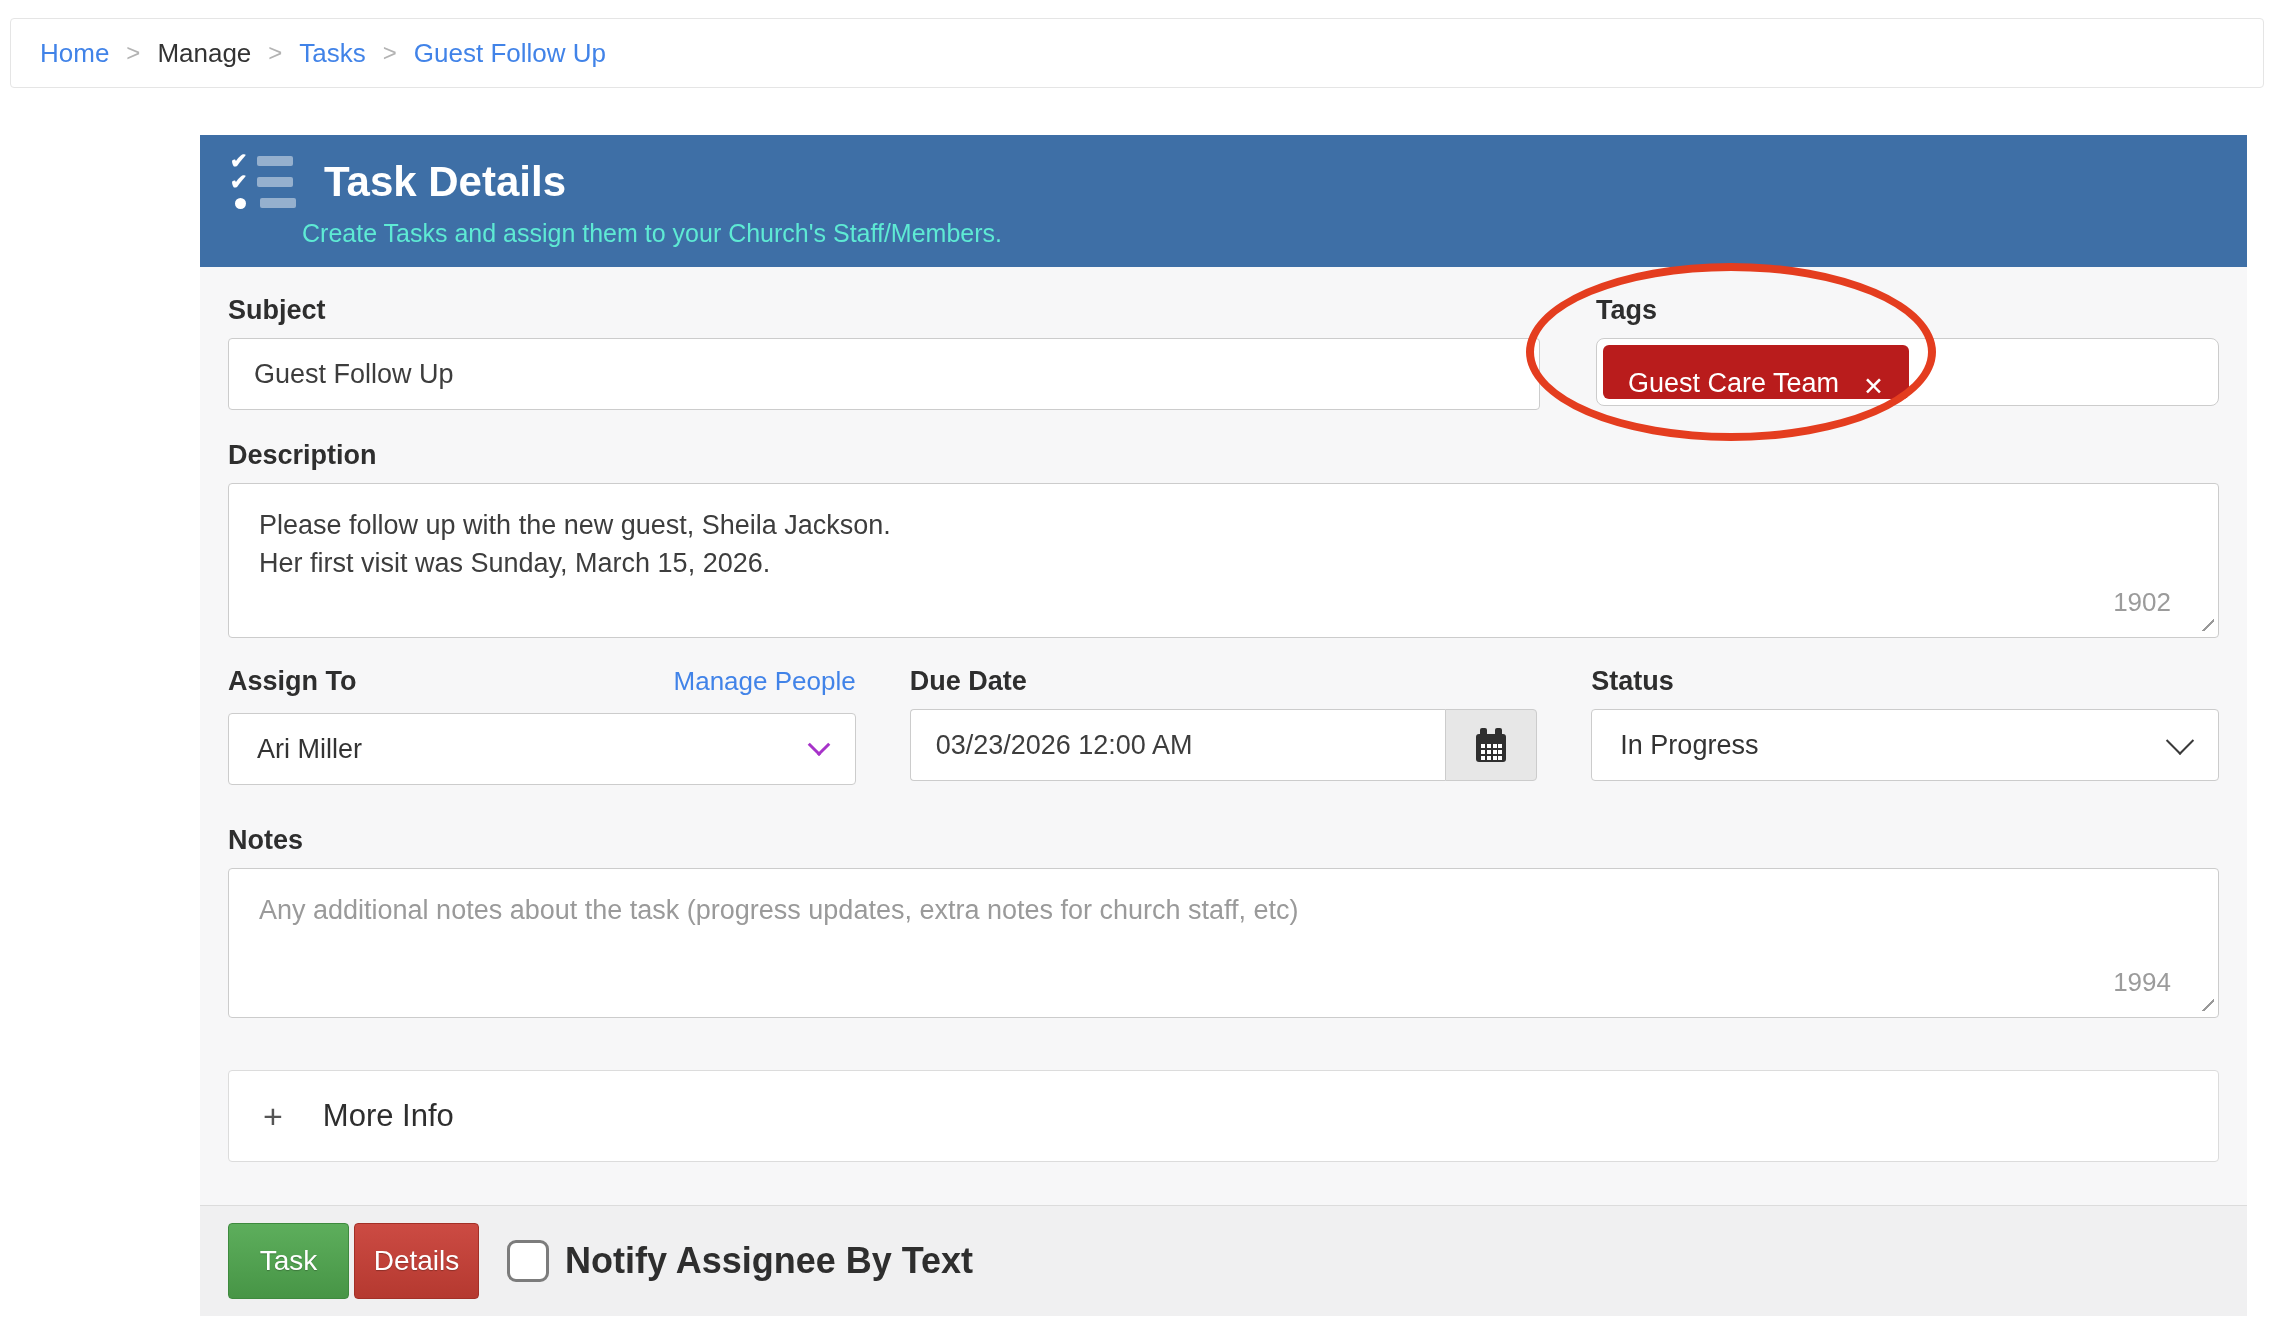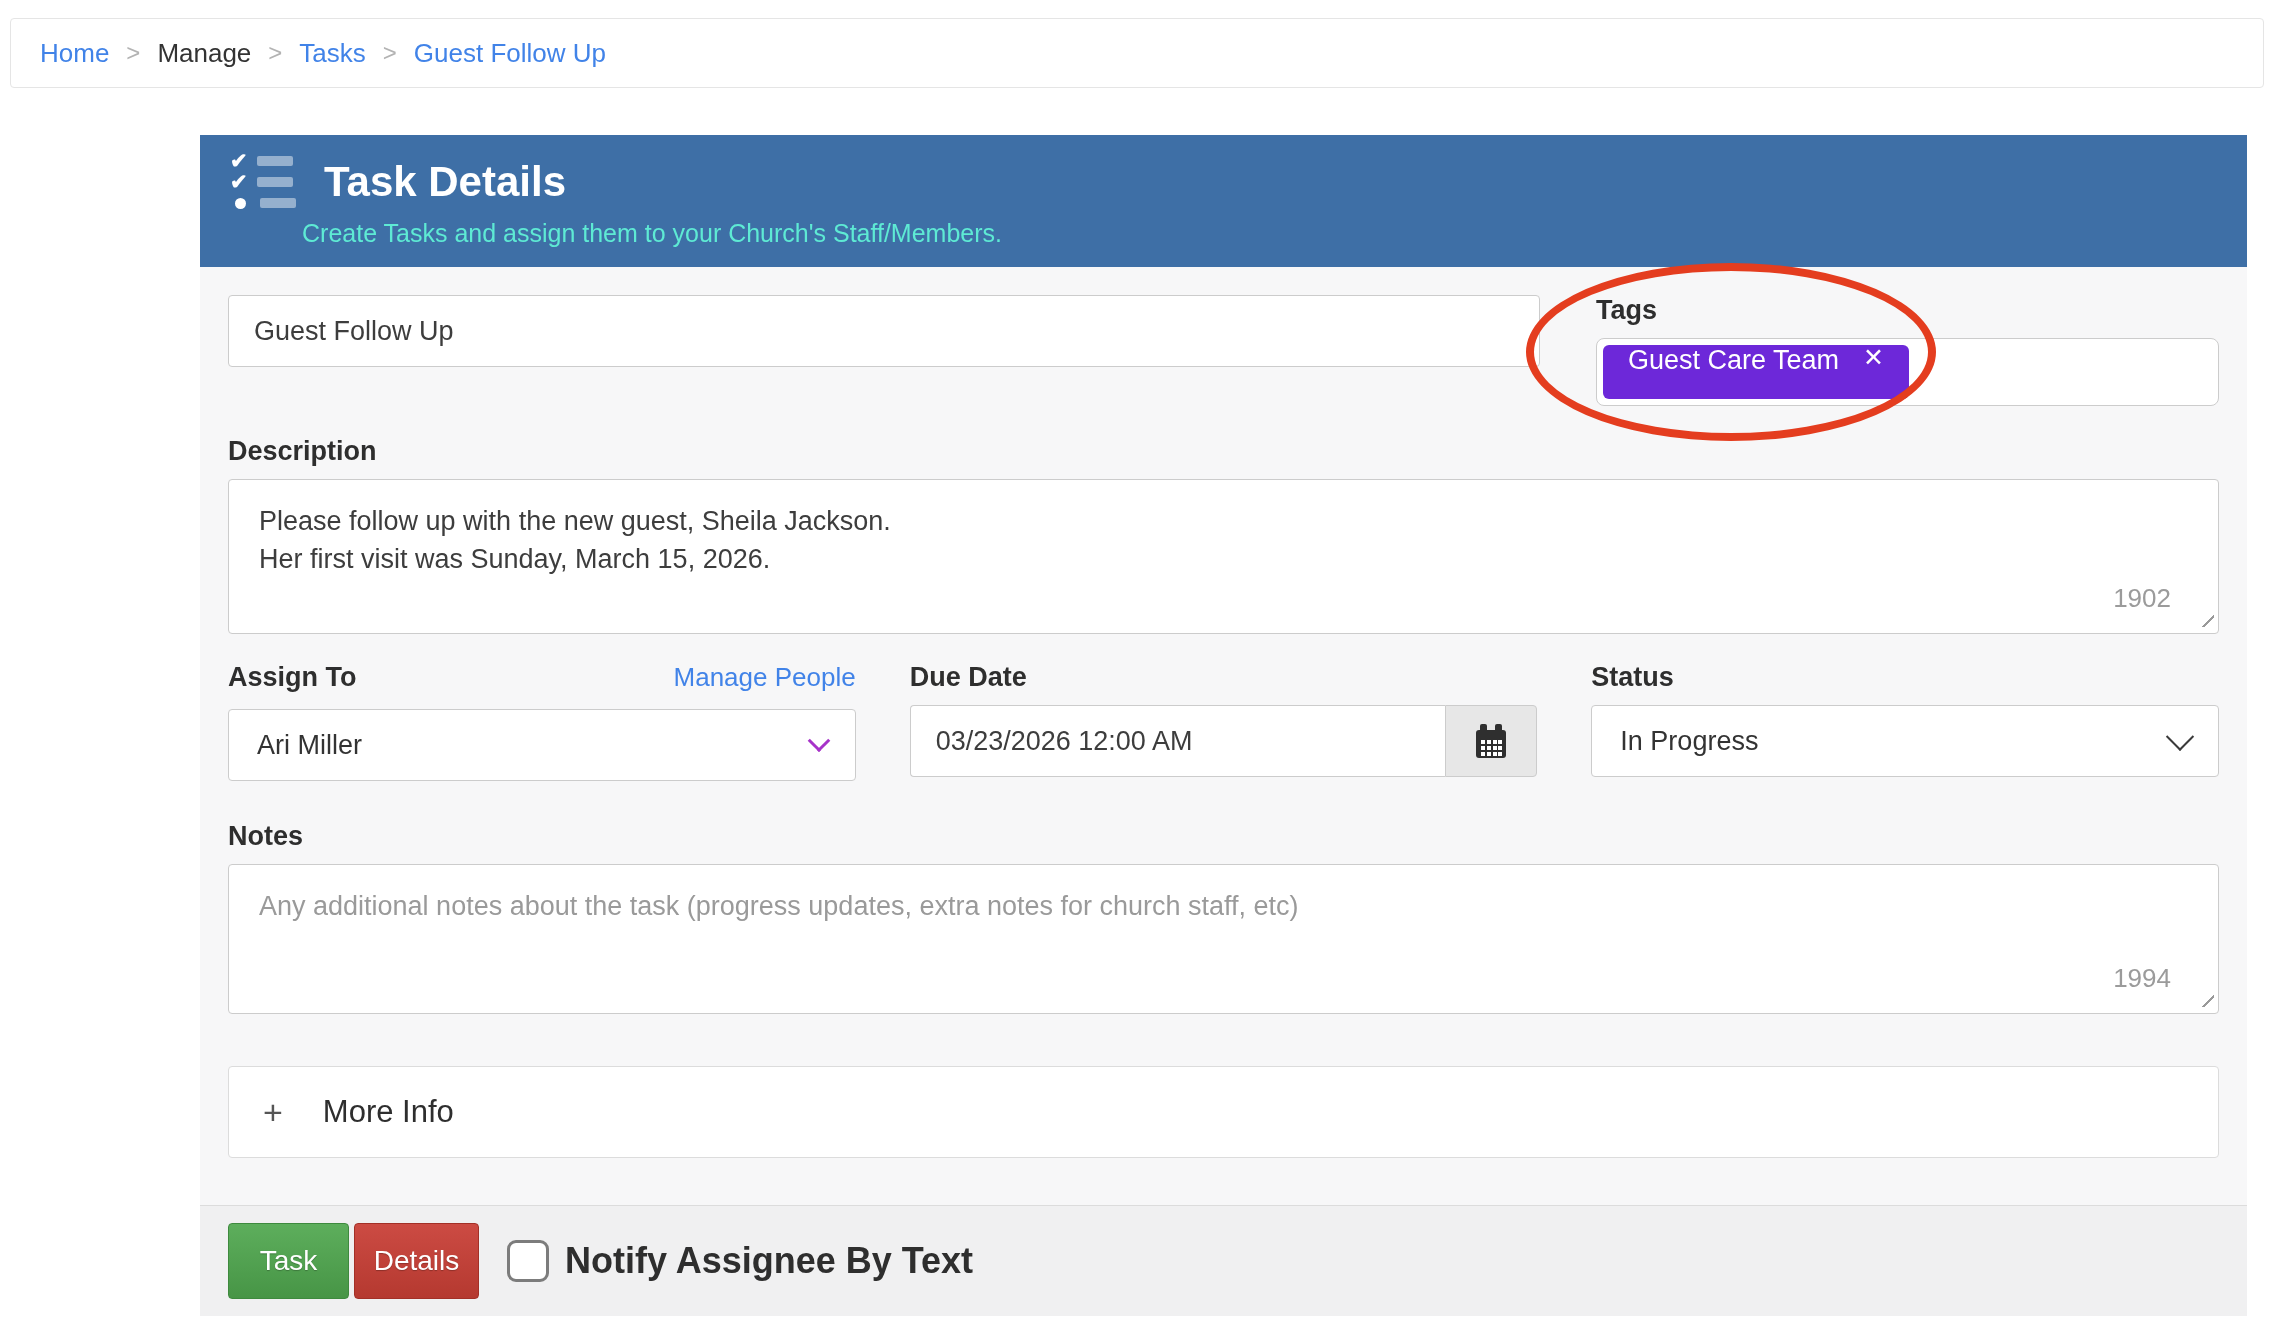--- a/index.html
+++ b/index.html
@@ -48,22 +48,22 @@
   .col-main { flex:0 0 1312px; }
   .col-side { flex:1; min-width:0; }
 
   
   .tags-field { position:relative; }
   .tags-box {
     height:68px; background:#fff; border:1px solid #ccc; border-radius:8px;
     display:flex; align-items:center; padding:6px; position:relative;
   }
   .tag-chip {
-    background:#6d28d9; color:#fff; border-radius:6px; height:54px;
-    display:inline-flex; align-items:flex-start; padding:0 25px; font-size:27px; white-space:nowrap;
+    background:#b91c1c; color:#fff; border-radius:6px; height:54px;
+    display:inline-flex; align-items:flex-end; padding:0 25px; font-size:27px; white-space:nowrap;
   }
   .tag-x { margin-left:24px; font-size:25px; cursor:pointer; line-height:1; }
   .annotation {
     position:absolute; left:-70px; top:-32px; width:410px; height:178px;
     border:8px solid #e43d1f; border-radius:50%; pointer-events:none; z-index:6;
   }
 
   .field-block { margin-top:30px; }
   .textarea-wrap { position:relative; }
   textarea.big {
@@ -173,20 +173,21 @@
           <div class="hdr-title">Task Details</div>
         </div>
         <div class="hdr-sub">Create Tasks and assign them to your Church's Staff/Members.</div>
       </div>
     </div>
 
     <div class="card-body">
 
       <div class="row-top">
         <div class="col-main">
+          <div class="field-label">Subject</div>
           <input class="text-input" type="text" value="Guest Follow Up" style="">
         </div>
         <div class="col-side tags-field">
           <div class="field-label">Tags</div>
           <div class="tags-box">
             <span class="tag-chip">
               <span>Guest Care Team</span>
               <span class="tag-x">✕</span>
             </span>
           </div>

